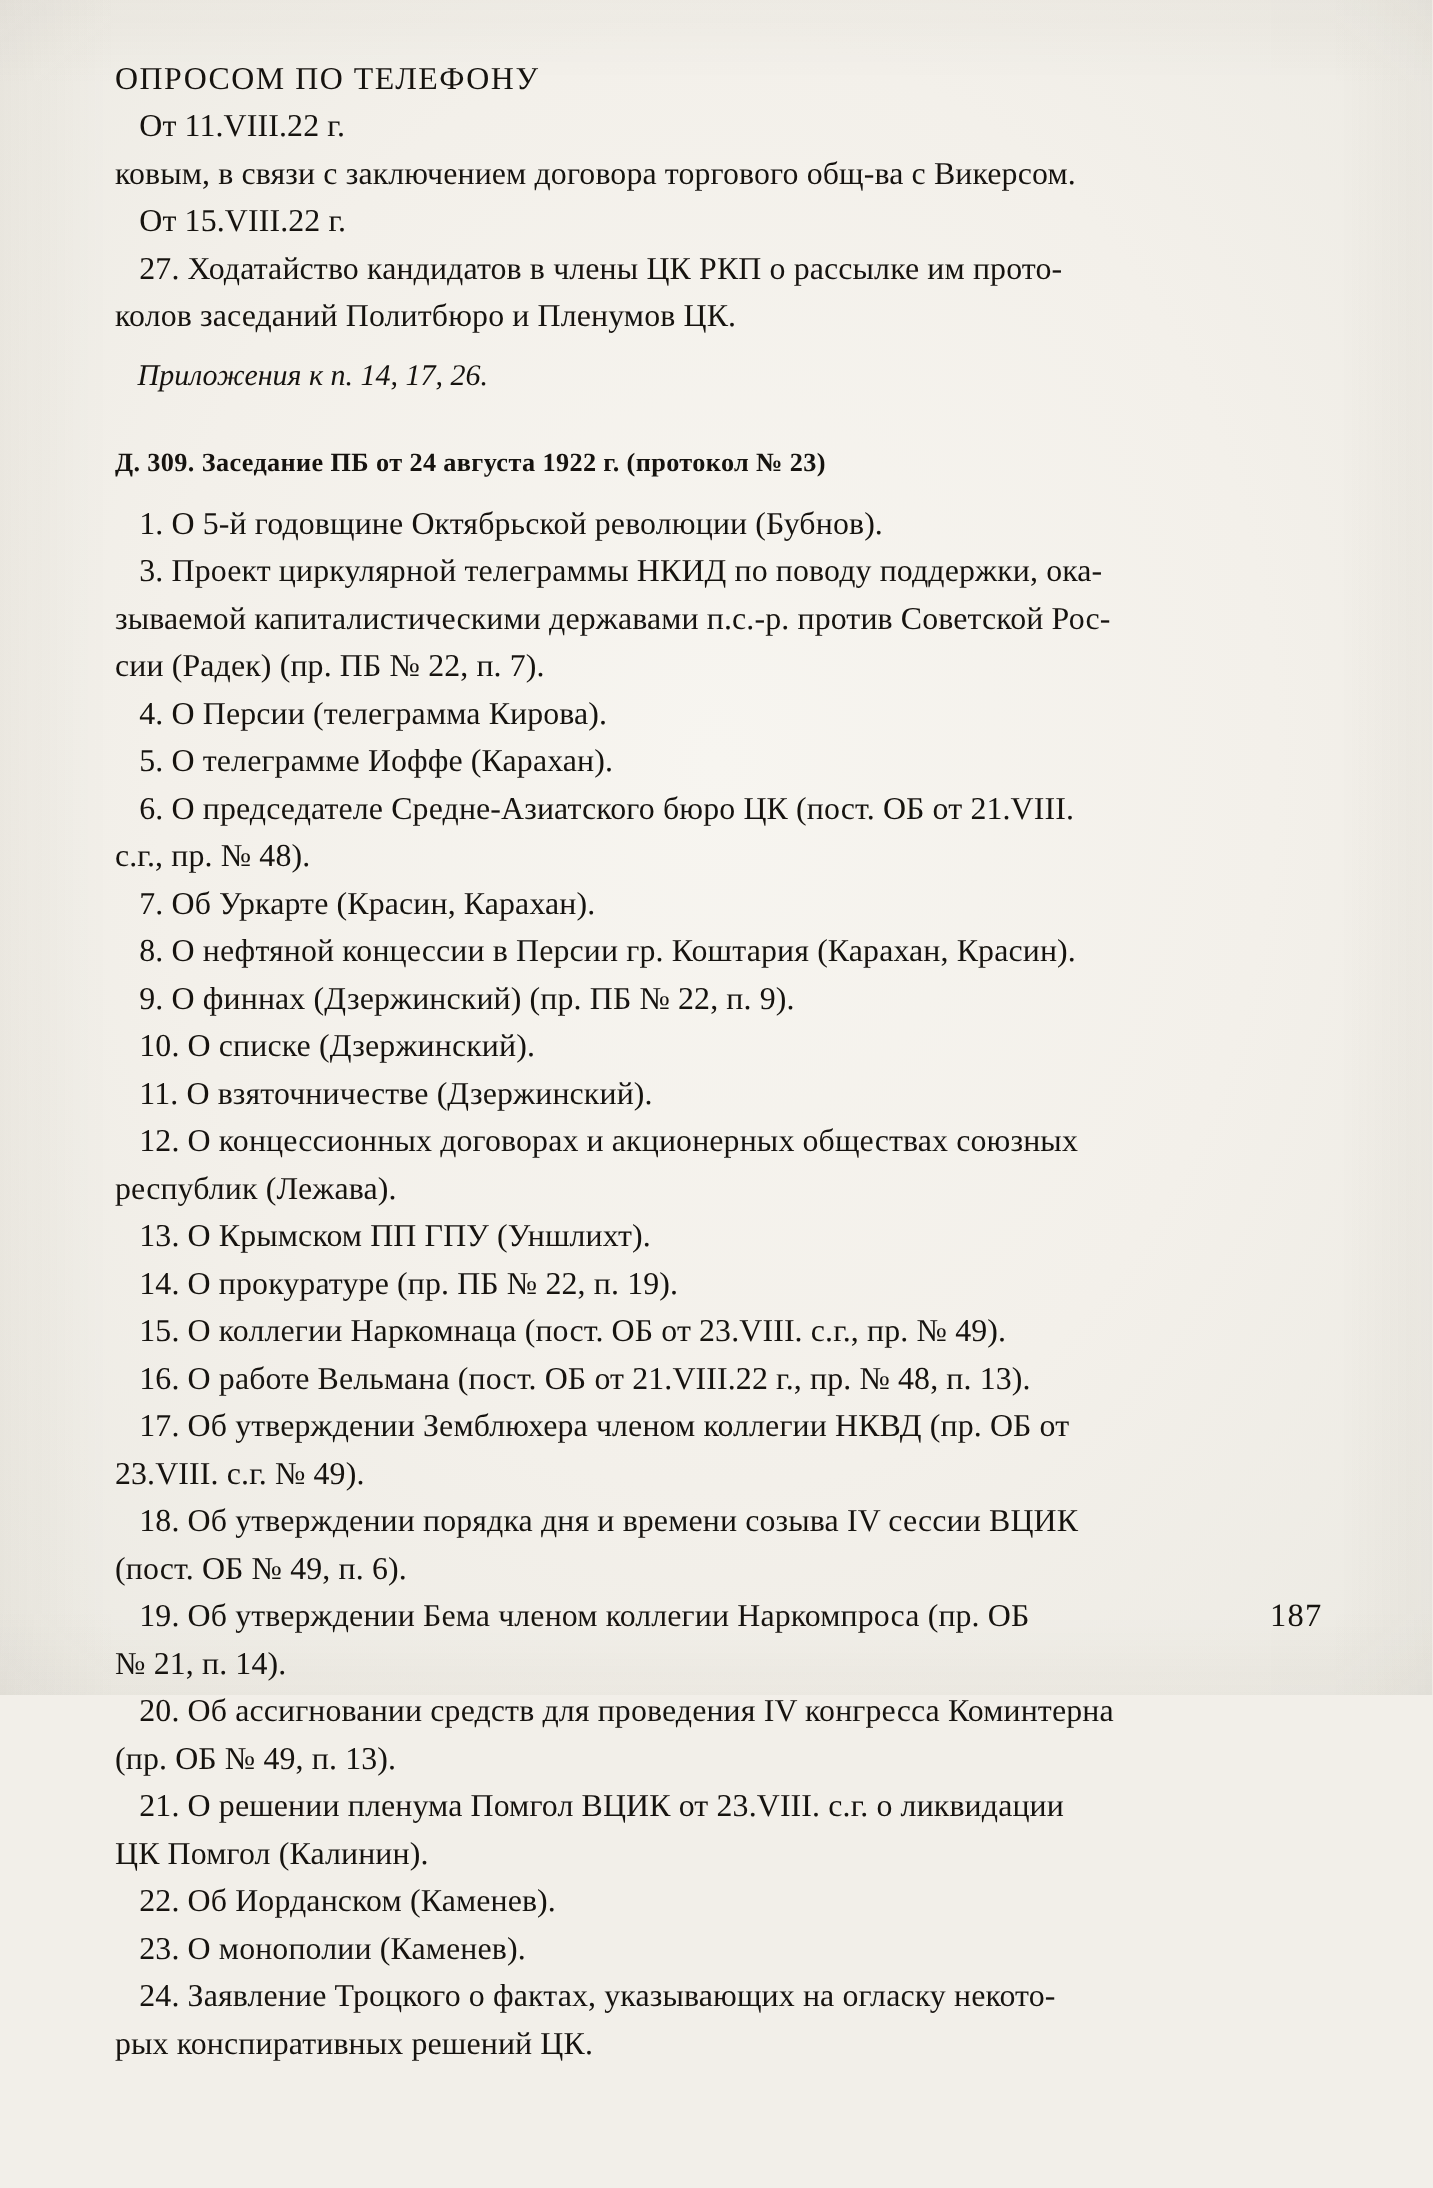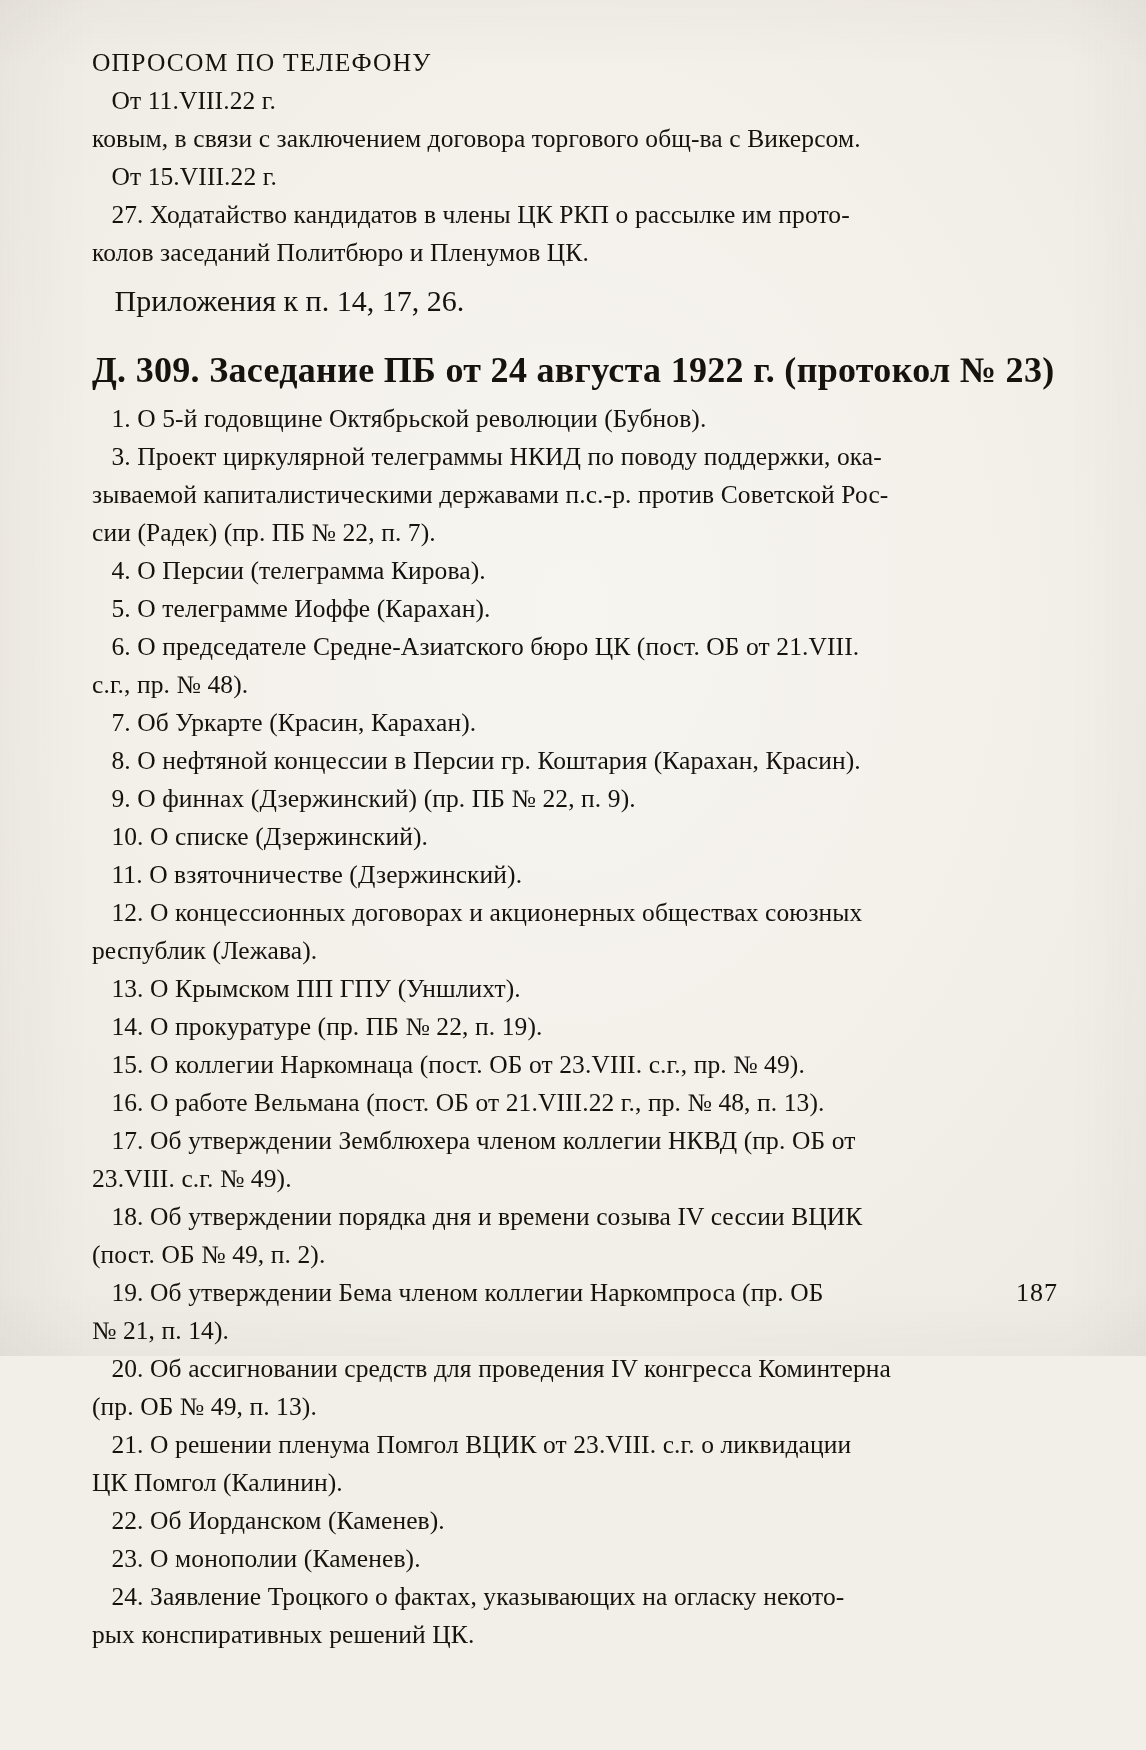--- a/index.html
+++ b/index.html
@@ -48,28 +48,29 @@
     white-space: pre;
     text-align: left;
   }
   .heading-caps {
     font-size: 25.5px;
     line-height: 38px;
     letter-spacing: 1.2px;
     white-space: pre;
   }
   .sect-title {
-    font-size: 36px;
+    font-size: 21px;
     font-weight: bold;
     line-height: 40px;
     letter-spacing: 0.3px;
     white-space: pre;
   }
   .appendix {
-    font-size: 30px;
+    font-style: italic;
+    font-size: 24px;
     line-height: 38px;
     white-space: pre;
   }
   .gap-sm { height: 10px; }
   .gap-md { height: 20px; }
   .gap-lg { height: 30px; }
   .page-number {
     position: absolute;
     right: 88px;
     bottom: 48px;
@@ -115,21 +116,21 @@
     <div class="ln">   11. О взяточничестве (Дзержинский).</div>
     <div class="ln">   12. О концессионных договорах и акционерных обществах союзных</div>
     <div class="ln">республик (Лежава).</div>
     <div class="ln">   13. О Крымском ПП ГПУ (Уншлихт).</div>
     <div class="ln">   14. О прокуратуре (пр. ПБ № 22, п. 19).</div>
     <div class="ln">   15. О коллегии Наркомнаца (пост. ОБ от 23.VIII. с.г., пр. № 49).</div>
     <div class="ln">   16. О работе Вельмана (пост. ОБ от 21.VIII.22 г., пр. № 48, п. 13).</div>
     <div class="ln">   17. Об утверждении Земблюхера членом коллегии НКВД (пр. ОБ от</div>
     <div class="ln">23.VIII. с.г. № 49).</div>
     <div class="ln">   18. Об утверждении порядка дня и времени созыва IV сессии ВЦИК</div>
-    <div class="ln">(пост. ОБ № 49, п. 2).</div>
+    <div class="ln">(пост. ОБ № 49, п. 6).</div>
     <div class="ln">   19. Об утверждении Бема членом коллегии Наркомпроса (пр. ОБ</div>
     <div class="ln">№ 21, п. 14).</div>
     <div class="ln">   20. Об ассигновании средств для проведения IV конгресса Коминтерна</div>
     <div class="ln">(пр. ОБ № 49, п. 13).</div>
     <div class="ln">   21. О решении пленума Помгол ВЦИК от 23.VIII. с.г. о ликвидации</div>
     <div class="ln">ЦК Помгол (Калинин).</div>
     <div class="ln">   22. Об Иорданском (Каменев).</div>
     <div class="ln">   23. О монополии (Каменев).</div>
     <div class="ln">   24. Заявление Троцкого о фактах, указывающих на огласку некото-</div>
     <div class="ln">рых конспиративных решений ЦК.</div>

